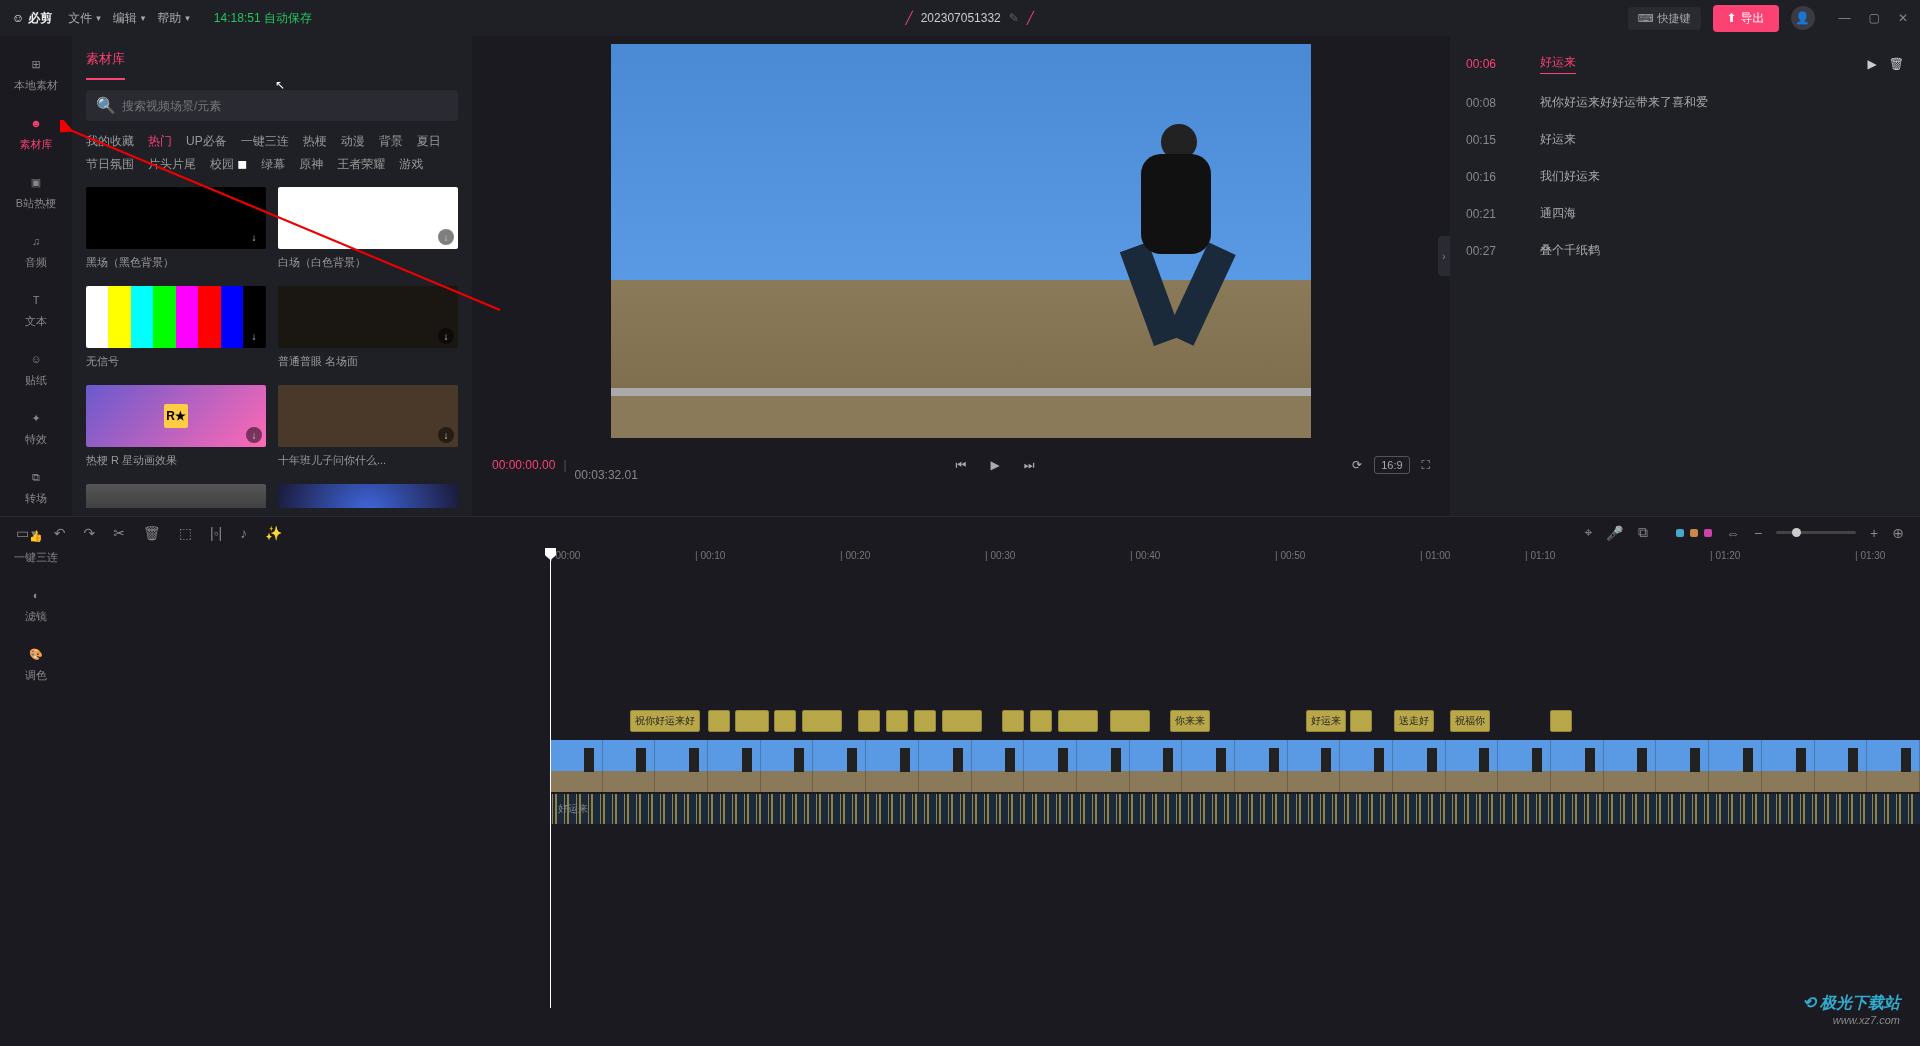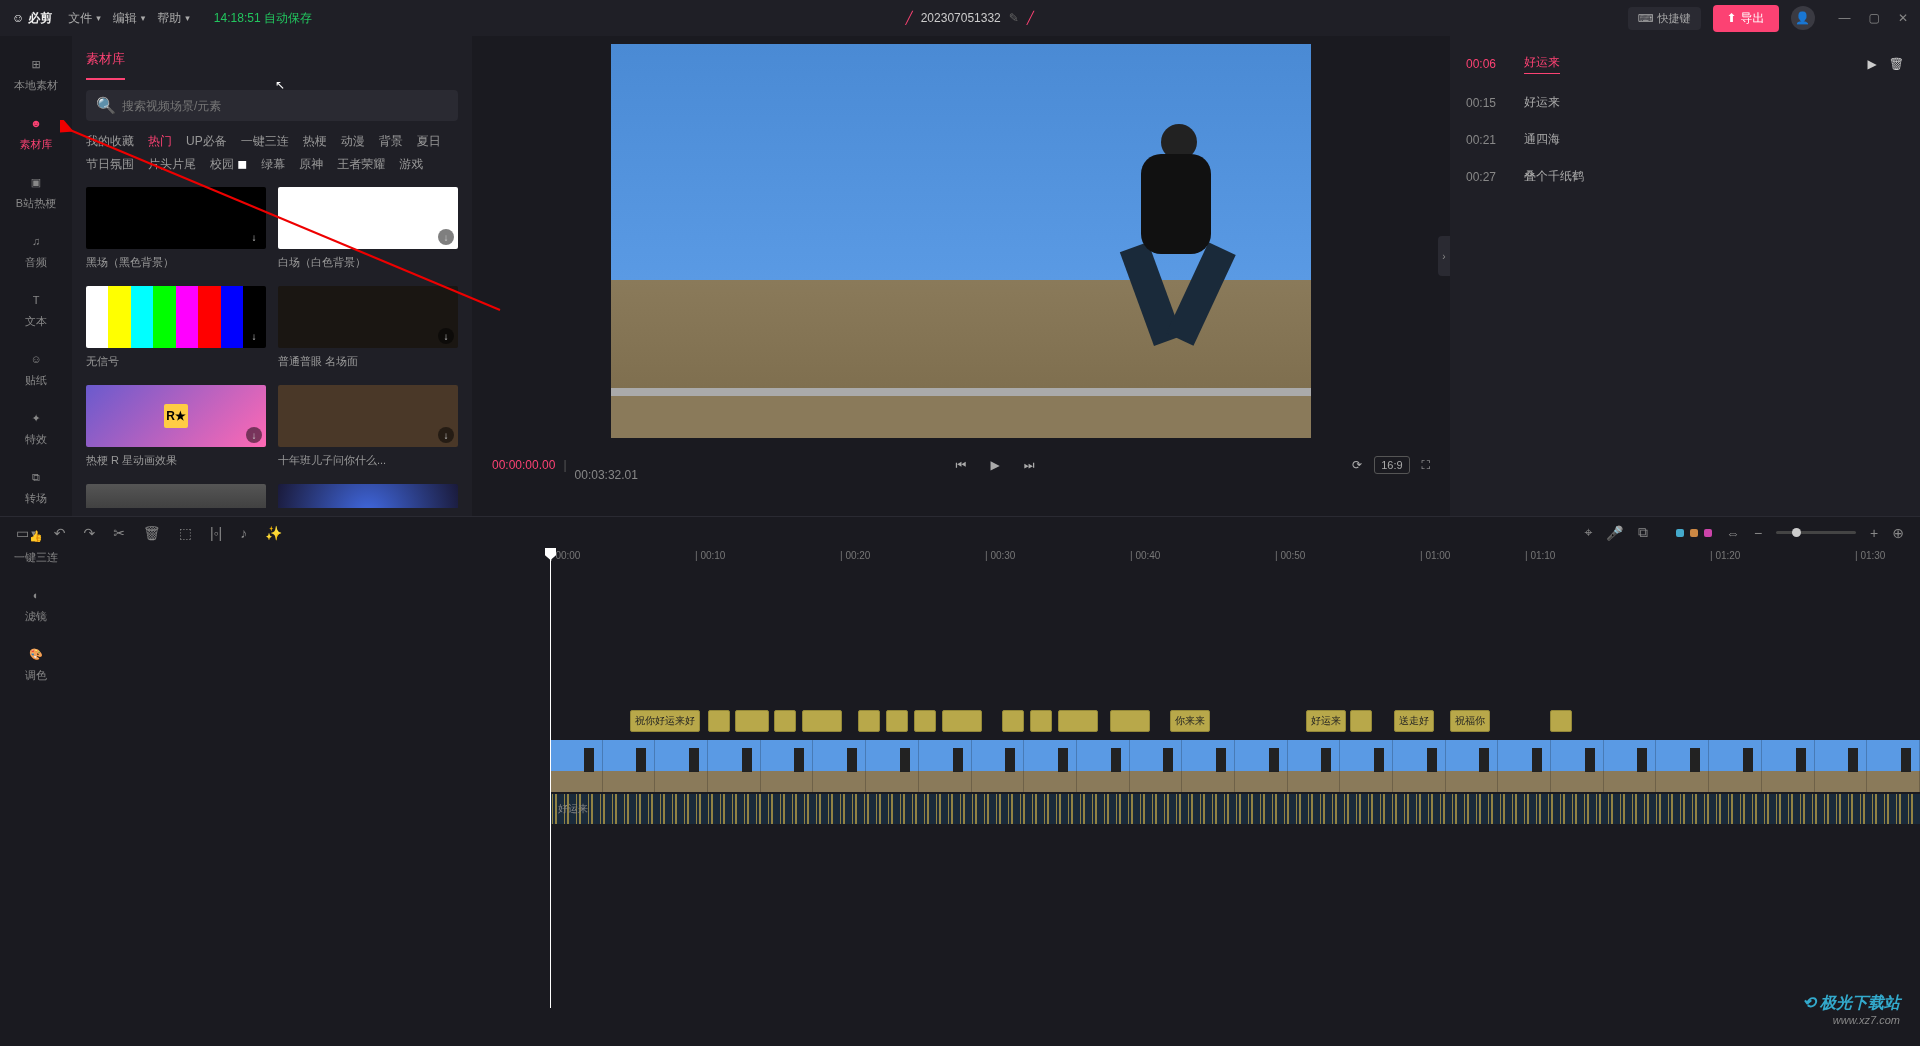--- a/index.html
+++ b/index.html
@@ -65,21 +65,21 @@
 .time-dur { color: #888; margin-top: 20px; }
 .pc-center { flex:1; display:flex; justify-content:center; gap:24px; }
 .pc-right { display: flex; gap: 12px; align-items:center; }
 .ratio-box { border: 1px solid #555; padding: 2px 6px; border-radius: 3px; font-size: 11px; }
 
 
 .subtitle-panel { width: 470px; background: #1f1f26; padding: 8px 0; }
 .sub-tabs { display: flex; gap: 24px; padding: 0 16px 10px; font-size: 13px; }
 .sub-tab { cursor: pointer; color: #999; padding-bottom: 6px; }
 .sub-tab.active { color: #fc4273; border-bottom: 2px solid #fc4273; }
-.sub-row { display: flex; align-items: center; padding: 10px 16px; font-size: 12px; gap: 18px; }
+.sub-row { display: flex; align-items: center; padding: 10px 16px; font-size: 12px; gap: 34px; }
 .sub-row.active { color: #fc4273; }
 .sub-row.active .sub-text { border-bottom: 1px solid #fc4273; padding-bottom: 2px; }
 .sub-time { color: #888; width: 40px; }
 .sub-row.active .sub-time { color: #fc4273; }
 .sub-actions { margin-left: auto; display: flex; gap: 12px; color: #ccc; }
 .sub-collapse { position: relative; }
 .sub-collapse-btn { position:absolute; left:-12px; top:200px; width:12px; height:40px; background:#2a2a32; border-radius:4px 0 0 4px; display:flex; align-items:center; justify-content:center; color:#888; font-size:10px; }
 
 
 .toolbar { height: 32px; background: #1a1a20; border-top: 1px solid #2a2a32; display: flex; align-items: center; padding: 0 16px; gap: 18px; color: #888; font-size: 14px; }
@@ -323,22 +323,30 @@
     <div id="sub-list">
         <div class="sub-row active">
           <span class="sub-time">00:06</span>
           <span class="sub-text">好运来</span>
           <div class="sub-actions">
             <span>▶</span>
             <span>🗑</span>
           </div>
         </div>
         <div class="sub-row">
+          <span class="sub-time">00:08</span>
+          <span class="sub-text">祝你好运来好好运带来了喜和爱</span>
+        </div>
+        <div class="sub-row">
           <span class="sub-time">00:15</span>
           <span class="sub-text">好运来</span>
+        </div>
+        <div class="sub-row">
+          <span class="sub-time">00:16</span>
+          <span class="sub-text">我们好运来</span>
         </div>
         <div class="sub-row">
           <span class="sub-time">00:21</span>
           <span class="sub-text">通四海</span>
         </div>
         <div class="sub-row">
           <span class="sub-time">00:27</span>
           <span class="sub-text">叠个千纸鹤</span>
         </div>
       </div>

